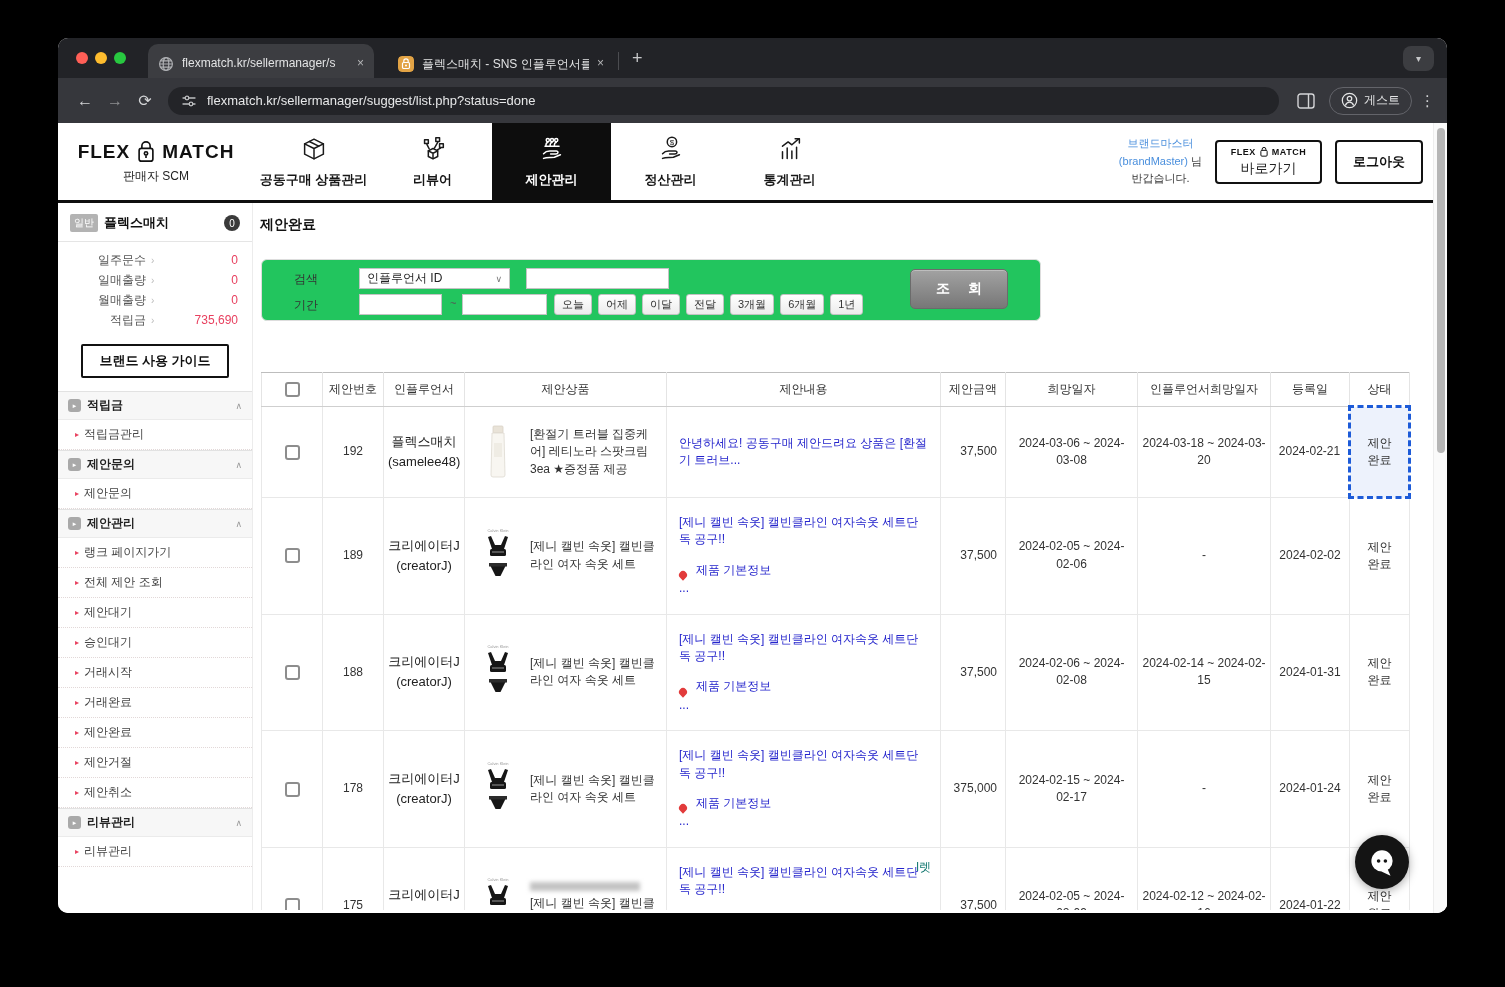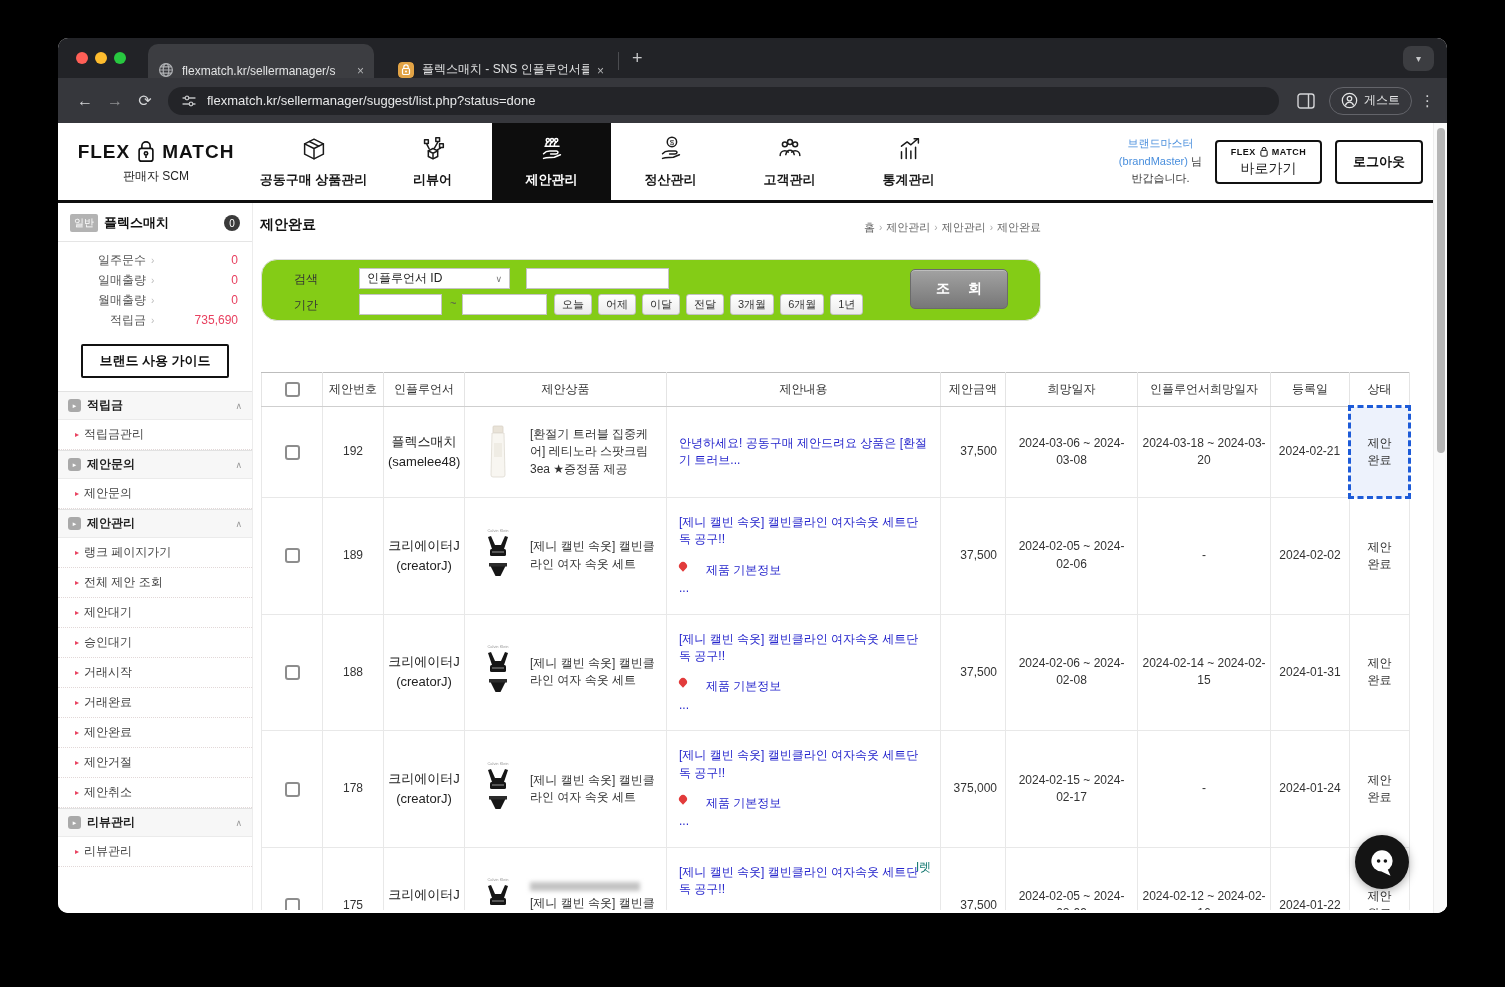--- a/index.html
+++ b/index.html
@@ -3,21 +3,21 @@
 <meta charset="utf-8">
 <style>
   *{box-sizing:border-box;margin:0;padding:0}
   body{width:1505px;height:987px;background:#000;font-family:"Liberation Sans","DejaVu Sans",sans-serif;position:relative;overflow:hidden}
   .win{position:absolute;left:58px;top:38px;width:1389px;height:875px;border-radius:10px;overflow:hidden;background:#fff;display:flex;flex-direction:column;box-shadow:0 10px 40px rgba(0,0,0,.6)}
 
   
   .tabbar{flex:0 0 40px;background:#222327;position:relative}
   .tl{position:absolute;top:14px;width:12px;height:12px;border-radius:50%}
   .tl.c{left:18px;background:#ff5f57}.tl.m{left:37px;background:#febc2e}.tl.x{left:56px;background:#28c840}
-  .tab{position:absolute;top:6px;height:34px;width:226px;display:flex;align-items:flex-end;gap:8px;padding:0 10px;color:#d6d7d9}
+  .tab{position:absolute;top:6px;height:34px;width:226px;display:flex;align-items:flex-start;gap:8px;padding:12px 10px;color:#d6d7d9}
   .tab.active{background:#3c3d41;border-radius:10px 10px 0 0}
   .tab-title{flex:1;font-size:12px;white-space:nowrap;overflow:hidden;color:#e2e3e4}
   .tab .xx{color:#b4b5b7;font-size:12px}
   .tabdiv{position:absolute;left:560px;top:14px;width:1px;height:18px;background:#4b4c50}
   .newtab{position:absolute;left:574px;top:10px;color:#c6c7c9;font-size:18px;line-height:20px}
   .tabchev{position:absolute;right:13px;top:8px;width:31px;height:25px;background:#3c3d41;border-radius:8px;display:flex;align-items:center;justify-content:center;color:#c6c7c9;font-size:10px}
   .favicon{width:16px;height:16px;border-radius:4px;flex:0 0 16px}
   .toolbar{flex:0 0 45px;background:#36373c;display:flex;align-items:center;padding:0 12px}
   .tbtn{width:30px;height:30px;display:flex;align-items:center;justify-content:center;color:#d4d5d7;font-size:16px}
   .tbtn.dim{color:#8f9093}
@@ -66,21 +66,21 @@
   .msec .mt{font-size:12px;color:#222;font-weight:bold}
   .msec .up{margin-left:auto;color:#999;font-size:9px}
   .mitem{height:30px;display:flex;align-items:center;padding:0 8px 0 17px;gap:5px;border-bottom:1px dotted #e2d8d8;color:#444}
   .mitem .bt{color:#e8405f;font-size:8px}
 
   
   .main{flex:1;position:relative;background:#fff}
   .ptitle{position:absolute;left:7px;top:13px;font-size:14px;font-weight:bold;color:#111}
   .bc{position:absolute;left:8px;top:17px;width:780px;text-align:right;font-size:11px;color:#666}
   .bc .sep{color:#aaa;margin:0 4px;font-size:10px}
-  .panel{position:absolute;left:8px;top:56px;width:780px;height:62px;border:1px solid #ddd;border-radius:16px;background:#84cc16}
+  .panel{position:absolute;left:8px;top:56px;width:780px;height:62px;border:1px solid #ddd;border-radius:6px;background:#22c55e}
   .f-label{position:absolute;font-size:12px;color:#333}
   .selbox{position:absolute;left:97px;top:8px;width:151px;height:21px;border:1px solid #c4c4c4;display:flex;align-items:center;padding:0 7px;font-size:12px;color:#222;background:#fff}
   .selbox .dn{margin-left:auto;color:#777;font-size:9px}
   .ti{position:absolute;top:8px;left:264px;width:143px;height:21px;border:1px solid #c4c4c4;background:#fff}
   .di1{position:absolute;top:34px;left:97px;width:83px;height:21px;border:1px solid #c4c4c4;background:#fff}
   .tilde{position:absolute;left:188px;top:37px;font-size:11px;color:#555}
   .di2{position:absolute;top:34px;left:200px;width:85px;height:21px;border:1px solid #c4c4c4;background:#fff}
   .pbtns{position:absolute;left:292px;top:34px;display:flex;gap:6px}
   .pb{height:21px;padding:0 7px;border:1px solid #c2c2c2;border-radius:3px;background:linear-gradient(#fff,#ececec);font-size:11px;color:#333;display:flex;align-items:center;white-space:nowrap}
   .go{position:absolute;left:648px;top:9px;width:98px;height:40px;border:1px solid #6b6b6b;border-radius:5px;background:linear-gradient(#a2a2a2,#777);color:#fff;font-size:14px;font-weight:bold;letter-spacing:7px;display:flex;align-items:center;justify-content:center;padding-left:7px;box-shadow:inset 0 1px 0 rgba(255,255,255,.3)}
@@ -90,21 +90,21 @@
   .tbl th{height:34px;font-weight:normal;color:#333;background:#fff;border:1px solid #e4e4e4;border-top:1px solid #bdbdbd;border-bottom:1px solid #cfcfcf}
   .tbl td{height:91px;border:1px solid #e8e8e8;text-align:center;vertical-align:middle;padding:0 4px;line-height:1.45}
   .c-amt{text-align:right !important;padding-right:8px !important}
   .c-st{padding:0 12px !important}
   .c-st.selcell{border:3px dashed #1d5bd8 !important;background:#edf2fc}
   .prodwrap{display:flex;align-items:center;gap:9px;padding:0 6px;text-align:left}
   .pimg{flex:0 0 46px;display:flex;align-items:center;justify-content:center}
   .ptxt{font-size:12px;color:#333}
   .c-cont{text-align:left !important;padding:16px 12px !important;position:relative}
   .link{color:#2424cc}
-  .l2{margin-top:13px;display:flex;align-items:flex-start;gap:19px}
+  .l2{margin-top:13px;display:flex;align-items:flex-end;gap:9px}
   .l3{margin-top:1px}
   .pin{width:8px;height:8px;background:#e23b3b;border-radius:50% 50% 50% 0;display:inline-block;transform:rotate(-45deg);flex:0 0 8px}
   .cb{width:15px;height:15px;border:2px solid #8d8d8d;border-radius:3px;background:#fff;display:inline-block;vertical-align:middle}
   .infcell div{line-height:1.55;font-size:13px;color:#222}
   .redact{display:block;width:110px;height:9px;background:#c3c3c3;filter:blur(2px);margin:0 0 4px 0}
   .tailtxt{position:absolute;right:9px;top:11px;color:#0f766e}
 
   
   .sbar{position:absolute;top:0;right:0;bottom:0;width:14px;background:#fafafa;border-left:1px solid #ededed;z-index:8}
   .sthumb{position:absolute;top:5px;left:3px;width:8px;height:325px;border-radius:4px;background:#b6b6b6}
@@ -225,31 +225,20 @@
         <span class="lbl">제안관리</span>
       </div>
       <div class="navitem">
         <svg class="nic" viewBox="0 0 32 32">
             <circle cx="17" cy="8.5" r="5"></circle>
             <text class="f" x="17" y="11.4" font-size="8.5" text-anchor="middle">$</text>
             <path d="M7 21c2.5-2.8 4.5-2.8 6.5-2.8h7c2.6 0 2.6 3.2-.5 3.2h-5.5"></path>
             <path d="M7 26c3.5-1.7 7.5-.7 11.5-1.2l6.5-2.6"></path>
           </svg>
         <span class="lbl">정산관리</span>
-      </div>
-      <div class="navitem">
-        <svg class="nic" viewBox="0 0 32 32">
-            <circle cx="10.5" cy="11" r="2.6"></circle>
-            <circle cx="16" cy="8.5" r="2.6"></circle>
-            <circle cx="21.5" cy="11" r="2.6"></circle>
-            <path d="M5.5 23c0-3.2 2.3-5.2 5-5.2 1.4 0 2.7.5 3.6 1.5"></path>
-            <path d="M11.5 22c.6-3 2.4-4.8 4.5-4.8s3.9 1.8 4.5 4.8"></path>
-            <path d="M17.9 19.3c.9-1 2.2-1.5 3.6-1.5 2.7 0 5 2 5 5.2"></path>
-          </svg>
-        <span class="lbl">고객관리</span>
       </div>
       <div class="navitem">
         <svg class="nic" viewBox="0 0 32 32">
             <path d="M8 26v-7M13 26V15M18 26v-8M23 26V14"></path>
             <path d="M8 13l6-4.5 4 3 7.5-6.5"></path>
             <path d="M21.5 5h4.5v4.5"></path>
           </svg>
         <span class="lbl">통계관리</span>
       </div>
 
@@ -376,23 +365,20 @@
             <span class="up">∧</span>
           </div>
         <div class="mitem">
             <span class="bt">▸</span>
             <span>리뷰관리</span>
           </div>
       </div>
 
       <div class="main">
         <div class="ptitle">제안완료</div>
-        <div class="bc">
-          <span>홈</span><span class="sep">›</span><span>제안관리</span><span class="sep">›</span><span>제안관리</span><span class="sep">›</span><span>제안완료</span>
-        </div>
 
         <div class="panel">
           <span class="f-label" style="left:32px;top:11px">검색</span>
           <div class="selbox">
             <span>인플루언서 ID</span>
             <span class="dn">∨</span>
           </div>
           <div class="ti"></div>
           <span class="f-label" style="left:32px;top:37px">기간</span>
           <div class="di1"></div>

